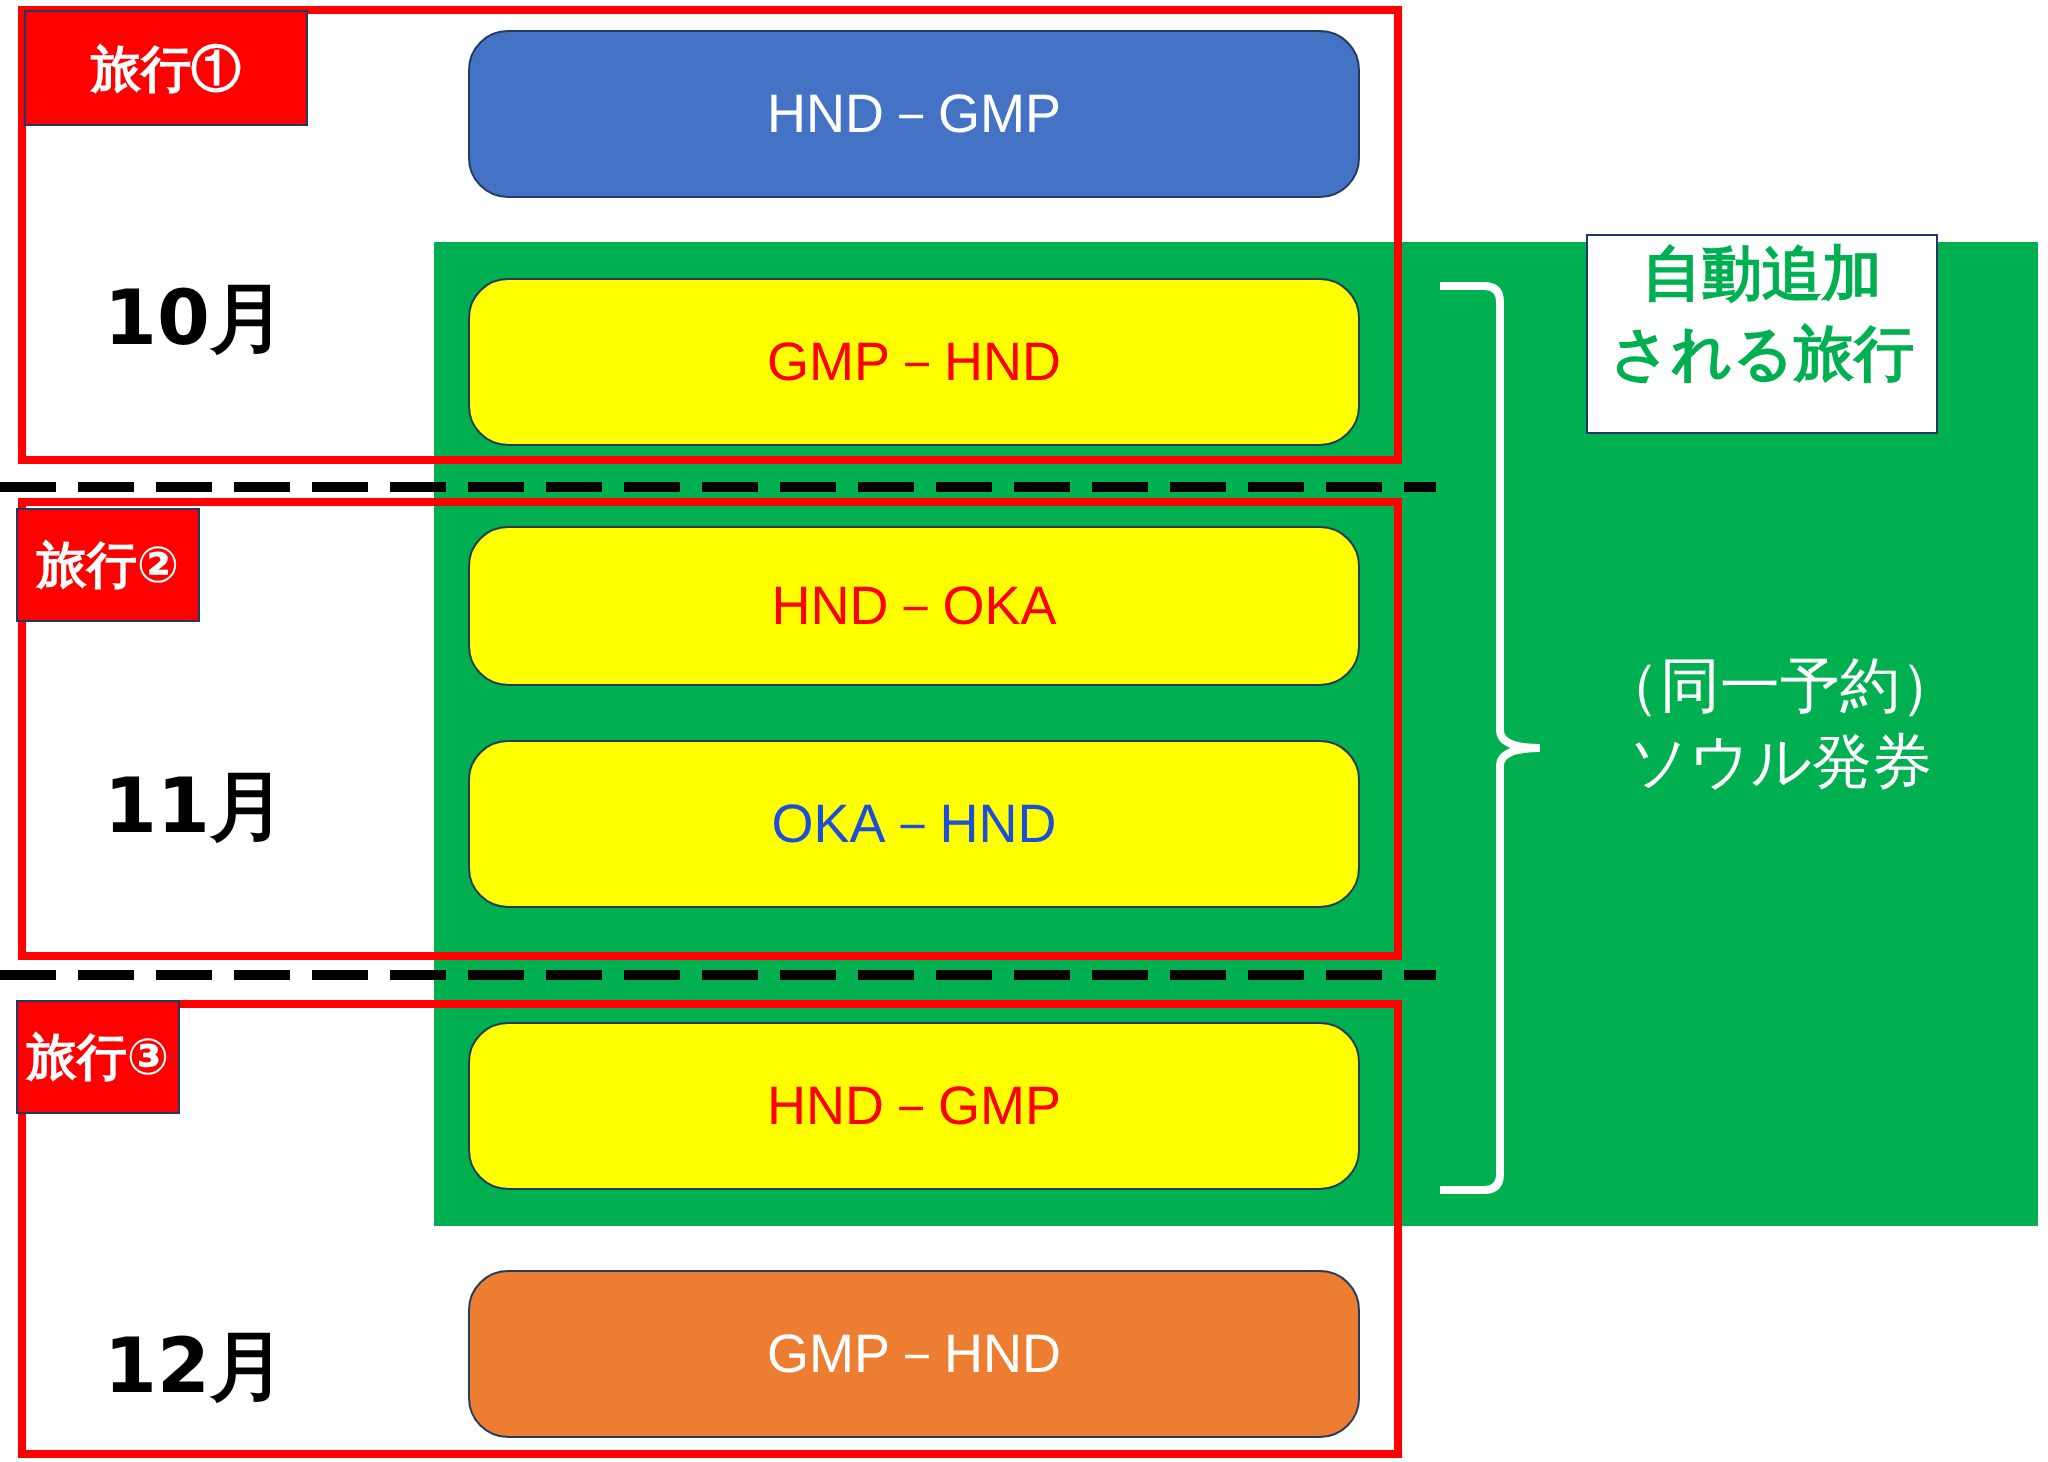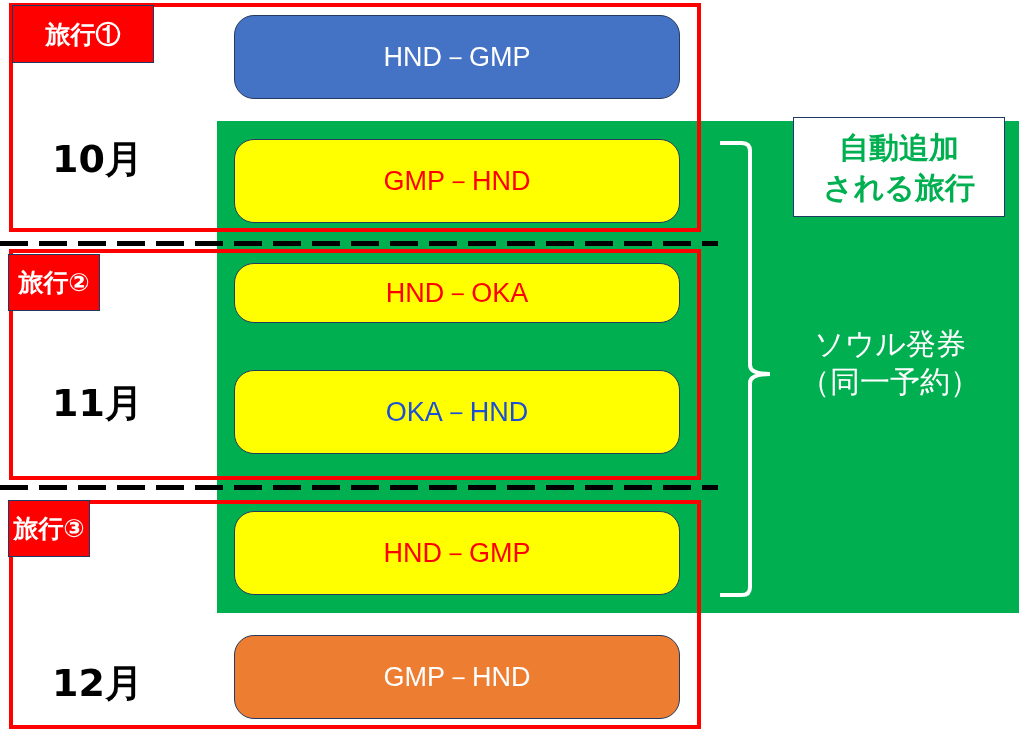--- a/index.html
+++ b/index.html
@@ -7,40 +7,40 @@
          font-family:"DejaVu Sans","Liberation Sans",sans-serif; }
   .abs { position:absolute; box-sizing:border-box; }
   .green-panel { left:217px; top:121px; width:802px; height:492px; background:#00AF50; }
   .trip-frame { border:4px solid #FF0000; }
   .trip-label { background:#FF0000; border:1px solid #1F3864; color:#ffffff;
                 font-size:25px; font-weight:bold; display:flex; align-items:center; justify-content:center; }
   .month { font-size:38px; font-weight:bold; color:#000; font-family:"DejaVu Sans",sans-serif;margin-top:30px; }
   .flight { border:1.5px solid #243a5e; border-radius:20px; display:flex; align-items:center; justify-content:center;
             font-size:27px; font-family:"Liberation Sans",sans-serif; }
   .dash { height:5px; background:repeating-linear-gradient(90deg,#000 0 28px,transparent 28px 39px); }
-  .callout { left:793px; top:117px; width:212px; height:100px; background:#fff; border:1.5px solid #1F3864;
+  .callout { left:793px; top:117px; width:176px; height:100px; background:#fff; border:1.5px solid #1F3864;
              color:#00AF50; font-size:30px; font-weight:bold; text-align:center; line-height:40px;
-             padding-top:10px; }
+             }
   .ticket-text { left:760px; top:325px; width:260px; color:#fff; font-size:30px; text-align:center; line-height:38px; }
 </style>
 </head>
 <body>
 
 <div class="abs green-panel"></div>
 
 <div class="abs dash" style="left:0;top:241px;width:718px;"></div>
 <div class="abs dash" style="left:0;top:485px;width:718px;"></div>
 
 <div class="abs flight" style="left:234px;top:15px;width:446px;height:84px;background:#4472C4;color:#fff;">
   <span>HND－GMP</span>
 </div>
 <div class="abs flight" style="left:234px;top:139px;width:446px;height:84px;background:#FFFF00;color:#FF0000;">
   <span>GMP－HND</span>
 </div>
-<div class="abs flight" style="left:234px;top:263px;width:446px;height:60px;background:#FFFF00;color:#FF0000;">
+<div class="abs flight" style="left:234px;top:263px;width:446px;height:80px;background:#FFFF00;color:#FF0000;">
   <span>HND－OKA</span>
 </div>
 <div class="abs flight" style="left:234px;top:370px;width:446px;height:84px;background:#FFFF00;color:#1d4ed8;">
   <span>OKA－HND</span>
 </div>
 <div class="abs flight" style="left:234px;top:511px;width:446px;height:84px;background:#FFFF00;color:#FF0000;">
   <span>HND－GMP</span>
 </div>
 <div class="abs flight" style="left:234px;top:635px;width:446px;height:84px;background:#ED7D31;color:#fff;">
   <span>GMP－HND</span>
@@ -67,15 +67,15 @@
 <svg class="abs" style="left:720px;top:138px;" width="60" height="462">
   <path d="M 0 5 L 22 5 Q 30 5 30 13 L 30 227 Q 30 236 50 236 Q 30 236 30 245 L 30 449 Q 30 457 22 457 L 0 457" fill="none" stroke="#ffffff" stroke-width="4"></path>
 </svg>
 
 <div class="abs callout">
   <div>自動追加</div>
   <div>される旅行</div>
 </div>
 
 <div class="abs ticket-text">
+  <div>（同一予約）</div>
   <div>ソウル発券</div>
-  <div>（同一予約）</div>
 </div>
 
 </body></html>

